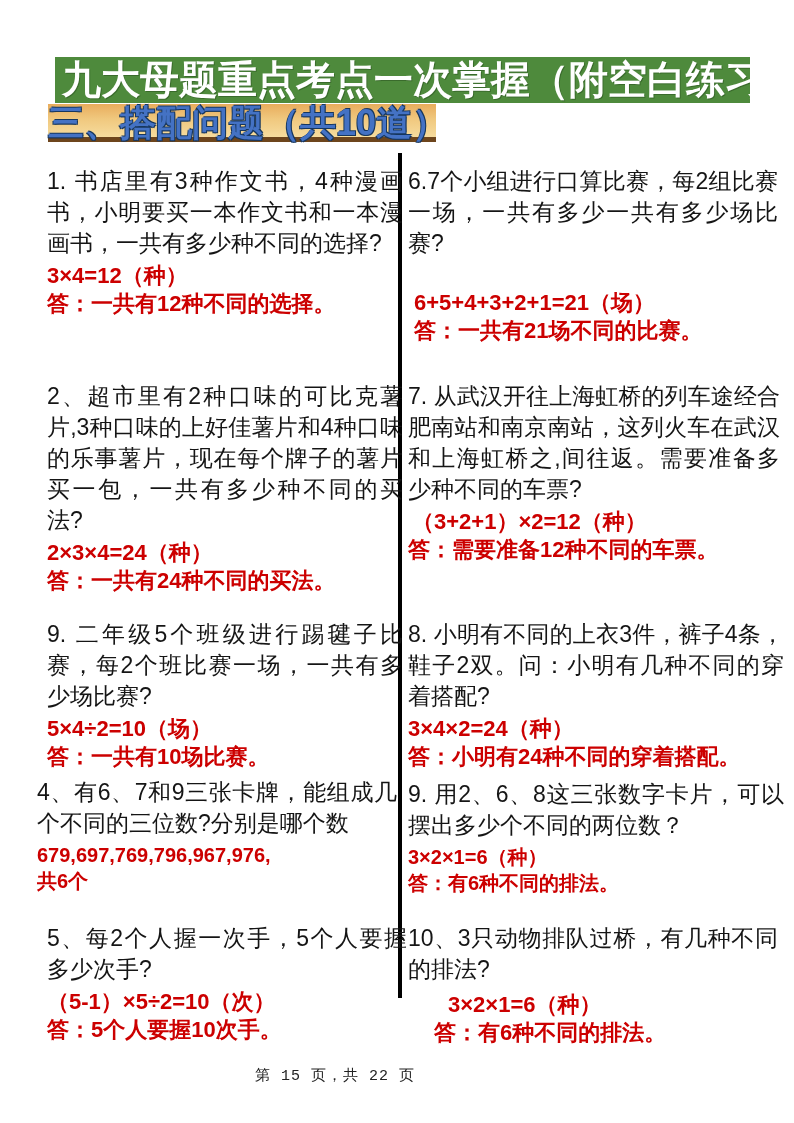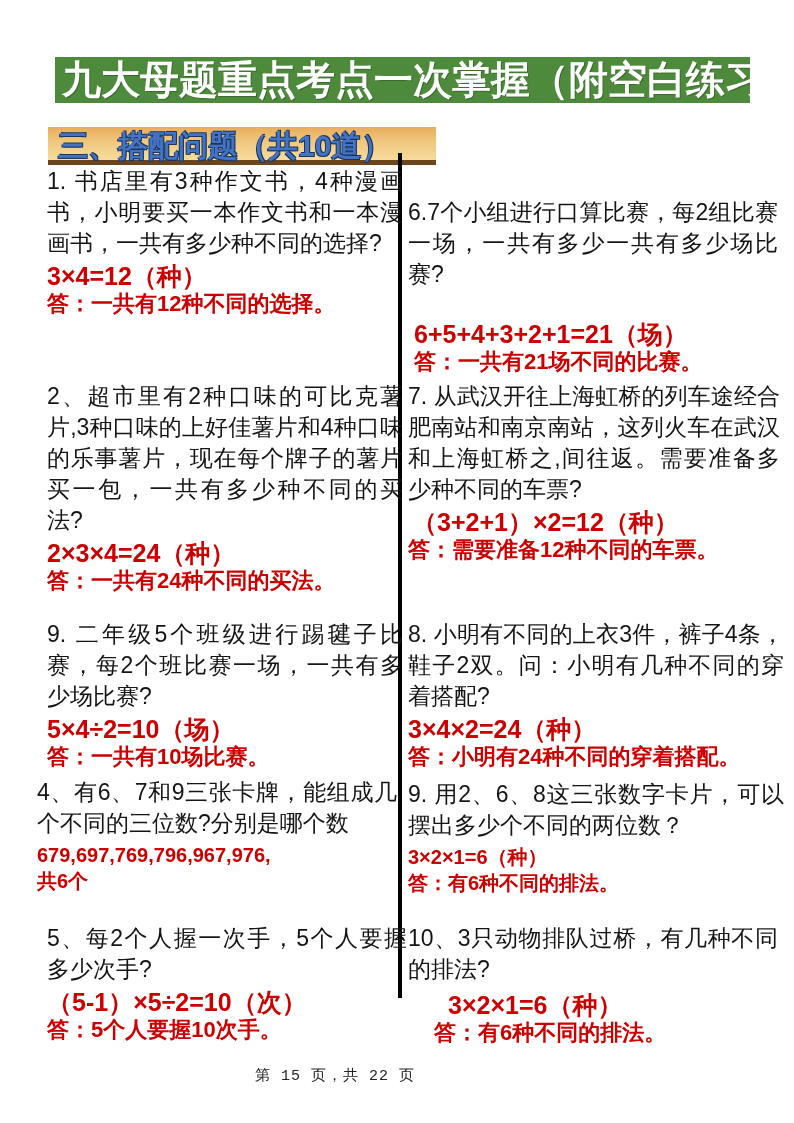--- a/index.html
+++ b/index.html
@@ -11,46 +11,46 @@
   
   .banner{
     position:absolute;left:55px;top:57px;width:695px;height:46px;
     background:#4E8A3C;color:#ffffff;font-weight:bold;font-size:39px;
     line-height:46px;white-space:nowrap;overflow:hidden;padding-left:7px;
     box-sizing:border-box;letter-spacing:0px;
     text-shadow:1px 1px 0 #3a6b2c;
   }
   
   .section-header{
-    position:absolute;left:48px;top:127px;width:388px;height:38px;
+    position:absolute;left:48px;top:104px;width:388px;height:38px;
     background:linear-gradient(to bottom,#E8AC5C 0%,#F0C87E 45%,#F6DC9E 100%);
     border-bottom:5px solid #6d451c;
-    font-weight:bold;font-size:30px;line-height:38px;color:#4472C4;
-    padding-left:10px;box-sizing:border-box;white-space:nowrap;
+    font-weight:bold;font-size:36px;line-height:38px;color:#4472C4;
+    box-sizing:border-box;white-space:nowrap;
     text-shadow:1px 1px 0 #17375E, -1px 1px 0 #17375E, 1px -1px 0 #17375E;
   }
   
   .divider{
     position:absolute;left:398px;top:153px;width:4px;height:845px;
     background:#000000;
   }
   .problem{position:absolute;}
   .q{
     font-size:23px;line-height:31px;color:#151515;
     text-align:justify;text-justify:inter-character;
   }
   .ans{color:#CC0000;font-weight:bold;}
-  .formula{font-size:25px;line-height:28px;margin-top:3px;white-space:nowrap;}
+  .formula{font-size:22px;line-height:28px;margin-top:3px;white-space:nowrap;}
   .conclusion{font-size:22px;line-height:28px;white-space:nowrap;}
   #p1{left:47px;top:166px;width:356px;}
   #p2{left:47px;top:381px;width:356px;}
   #p3{left:47px;top:619px;width:356px;}
   #p4{left:37px;top:777px;width:360px;}
   #p5{left:47px;top:923px;width:360px;}
-  #p6{left:408px;top:166px;width:370px;margin-top:31px;}
+  #p6{left:408px;top:166px;width:370px;}
   #p7{left:408px;top:381px;width:372px;}
   #p8{left:408px;top:619px;width:376px;}
   #p9{left:408px;top:779px;width:376px;}
   #p10{left:408px;top:923px;width:370px;}
   #p4 .formula,#p4 .conclusion{font-size:20px;line-height:26px;}
   #p9 .formula,#p9 .conclusion{font-size:20px;line-height:26px;}
   #p6 .ans{margin-top:30px;padding-left:6px;}
   #p7 .formula{padding-left:4px;}
   #p10 .ans{margin-top:6px;}
   #p10 .formula{padding-left:40px;}

